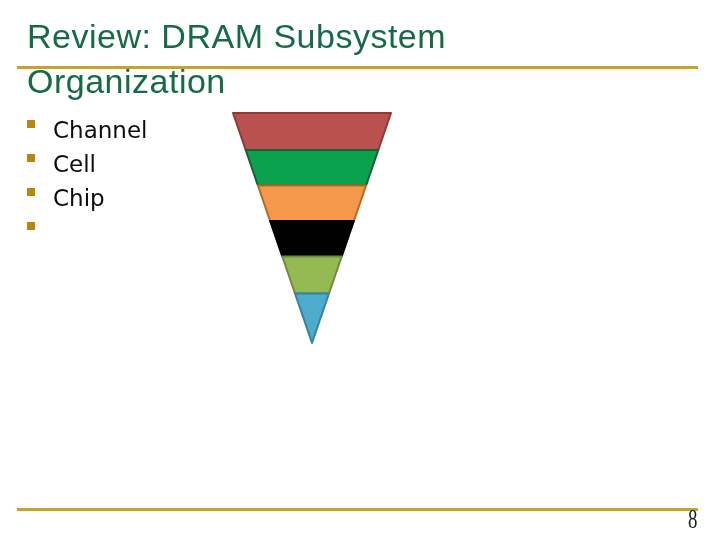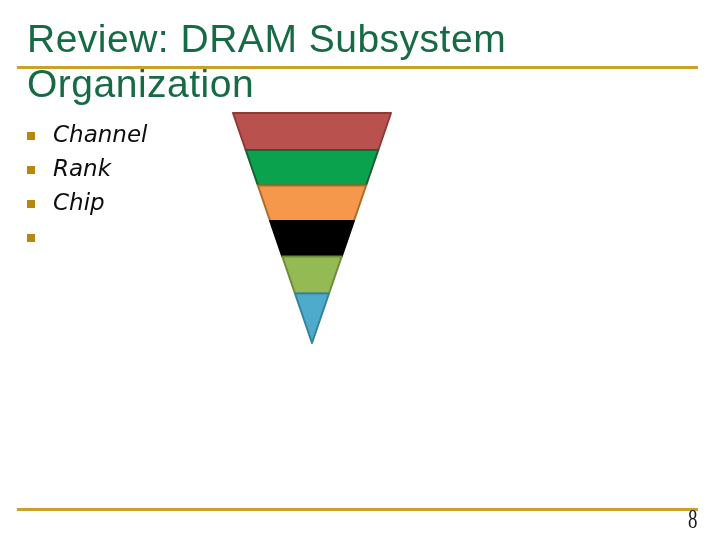--- a/index.html
+++ b/index.html
@@ -7,21 +7,21 @@
     position: relative;
     width: 720px;
     height: 540px;
     background: #ffffff;
     overflow: hidden;
     font-family: "Liberation Sans", sans-serif;
   }
   .title-line {
     position: absolute;
     left: 27px;
-    font-size: 39px;
+    font-size: 34px;
     line-height: 1;
     letter-spacing: 0.5px;
     color: var(--title-color, #166a44);
     white-space: nowrap;
   }
   .title-line1 { top: 19px; }
   .title-line2 { top: 64px; }
   .rule {
     position: absolute;
     left: 17px;
@@ -34,23 +34,22 @@
   .bullet-list {
     position: absolute;
     left: 27px;
     top: 117px;
     margin: 0;
     padding: 0;
     list-style: none;
   }
   .bullet-item {
     display: flex;
-    align-items: center;
+    align-items: flex-start;
     height: 34px;
-    font-style: italic;
   }
   .bullet-marker {
     width: 8px;
     height: 8px;
     margin-top: 3px;
     background: var(--marker-color, #b8860b);
     flex: 0 0 auto;
   }
   .bullet-label {
     margin-left: 18px;
@@ -89,21 +88,21 @@
 
   <div class="title-line title-line2">Organization</div>
 
   <ul class="bullet-list">
     <li class="bullet-item">
       <span class="bullet-marker"></span>
       <span class="bullet-label">Channel</span>
     </li>
     <li class="bullet-item">
       <span class="bullet-marker"></span>
-      <span class="bullet-label">Rank</span>
+      <span class="bullet-label">Cell</span>
     </li>
     <li class="bullet-item">
       <span class="bullet-marker"></span>
       <span class="bullet-label">Chip</span>
     </li>
     <li class="bullet-item">
       <span class="bullet-marker"></span>
     </li>
   </ul>
 

